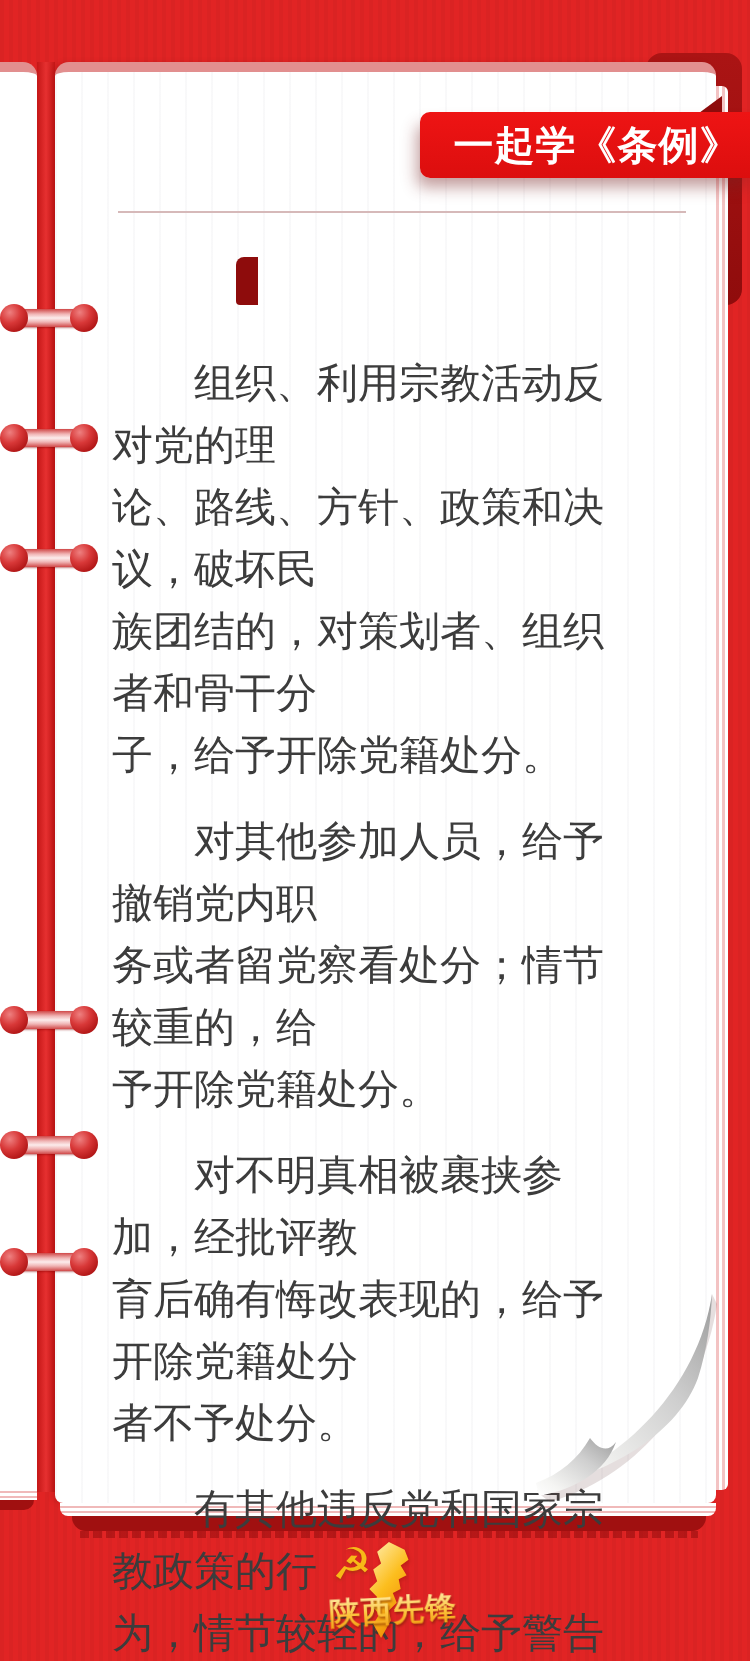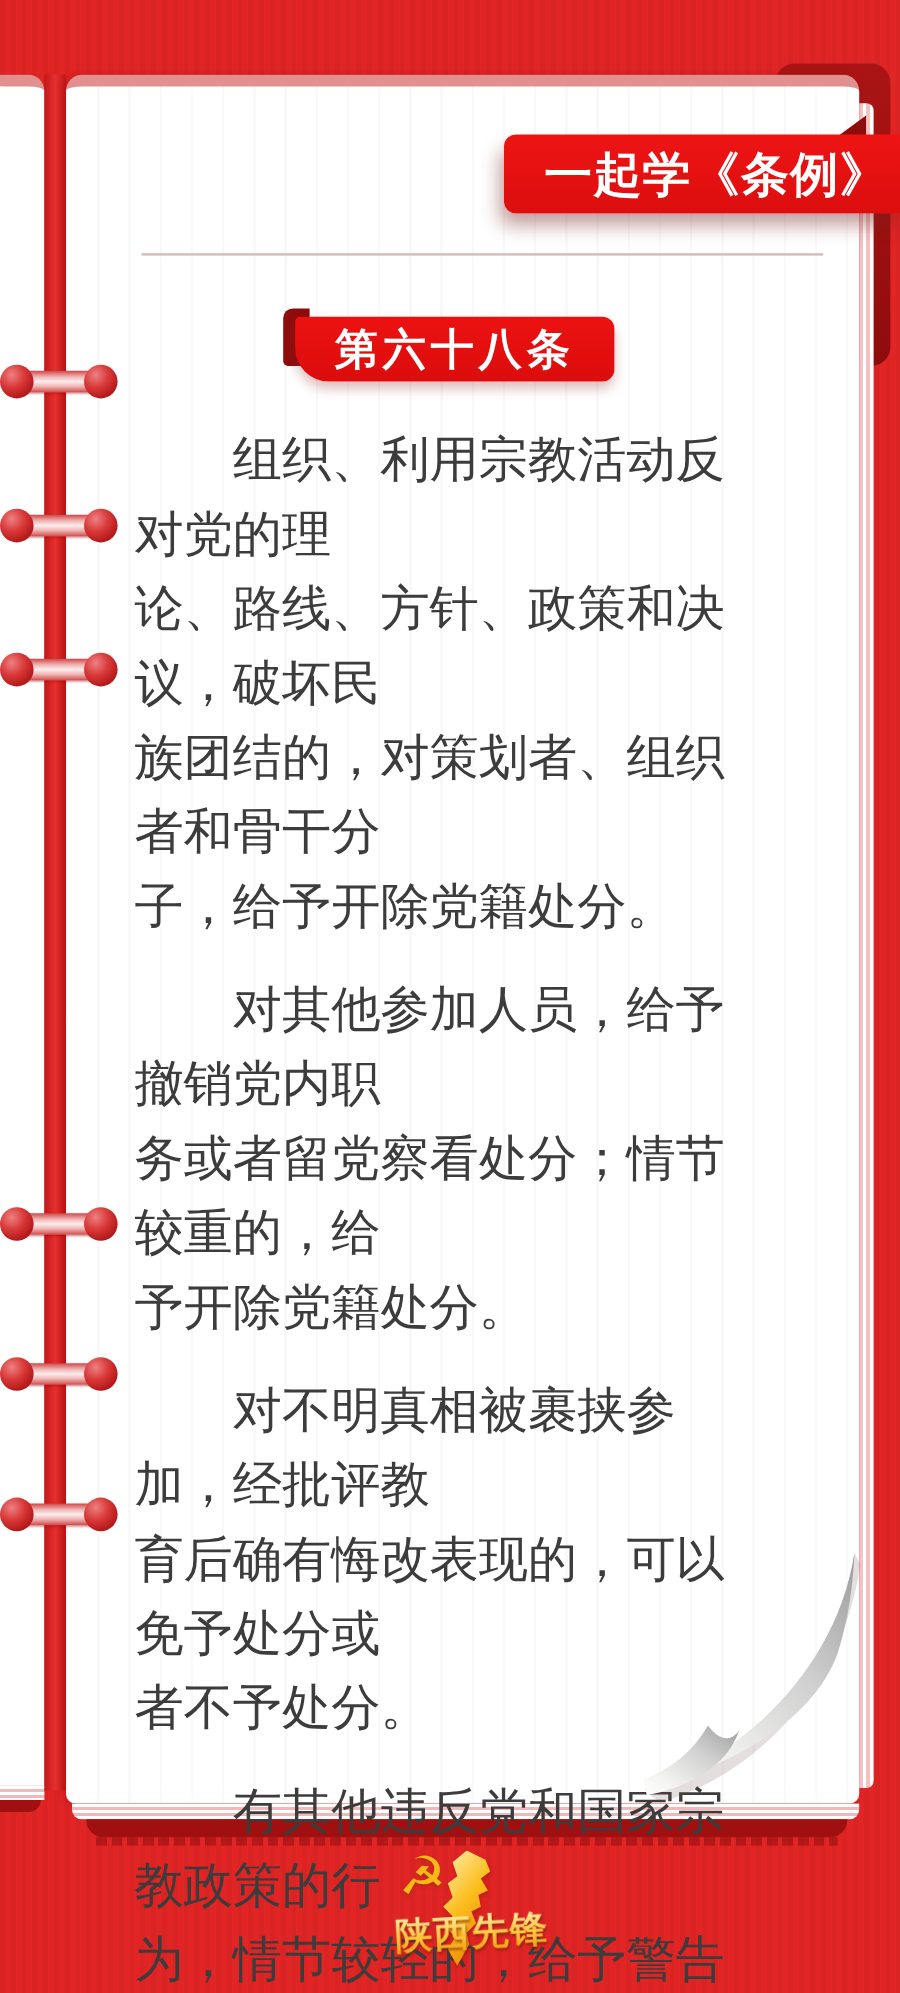--- a/index.html
+++ b/index.html
@@ -94,32 +94,31 @@
   <div class="bottom-stack"></div>
   <div class="bottom-shadow"></div>
   <div class="bottom-dashes"></div>
 
   <div class="banner-fold"></div>
   <div class="banner">一起学《条例》</div>
 
   <div class="divider"></div>
 
   <div class="badge-fold"></div>
-  <div class="badge">第六十八条</div>
 
   <div class="article">
     <p>组织、利用宗教活动反对党的理
 论、路线、方针、政策和决议，破坏民
 族团结的，对策划者、组织者和骨干分
 子，给予开除党籍处分。</p>
     <p>对其他参加人员，给予撤销党内职
 务或者留党察看处分；情节较重的，给
 予开除党籍处分。</p>
     <p>对不明真相被裹挟参加，经批评教
-育后确有悔改表现的，可以免予处分或
+育后确有悔改表现的，给予开除党籍处分
 者不予处分。</p>
     <p>有其他违反党和国家宗教政策的行
 为，情节较轻的，给予警告或者严重警
 告处分；情节较重的，给予撤销党内职
 务或者留党察看处分；情节严重的，给
 对其他参加人员。</p>
   </div>
 
   <div class="ring" style="top:303px">
       <div class="ring-bar"></div>

